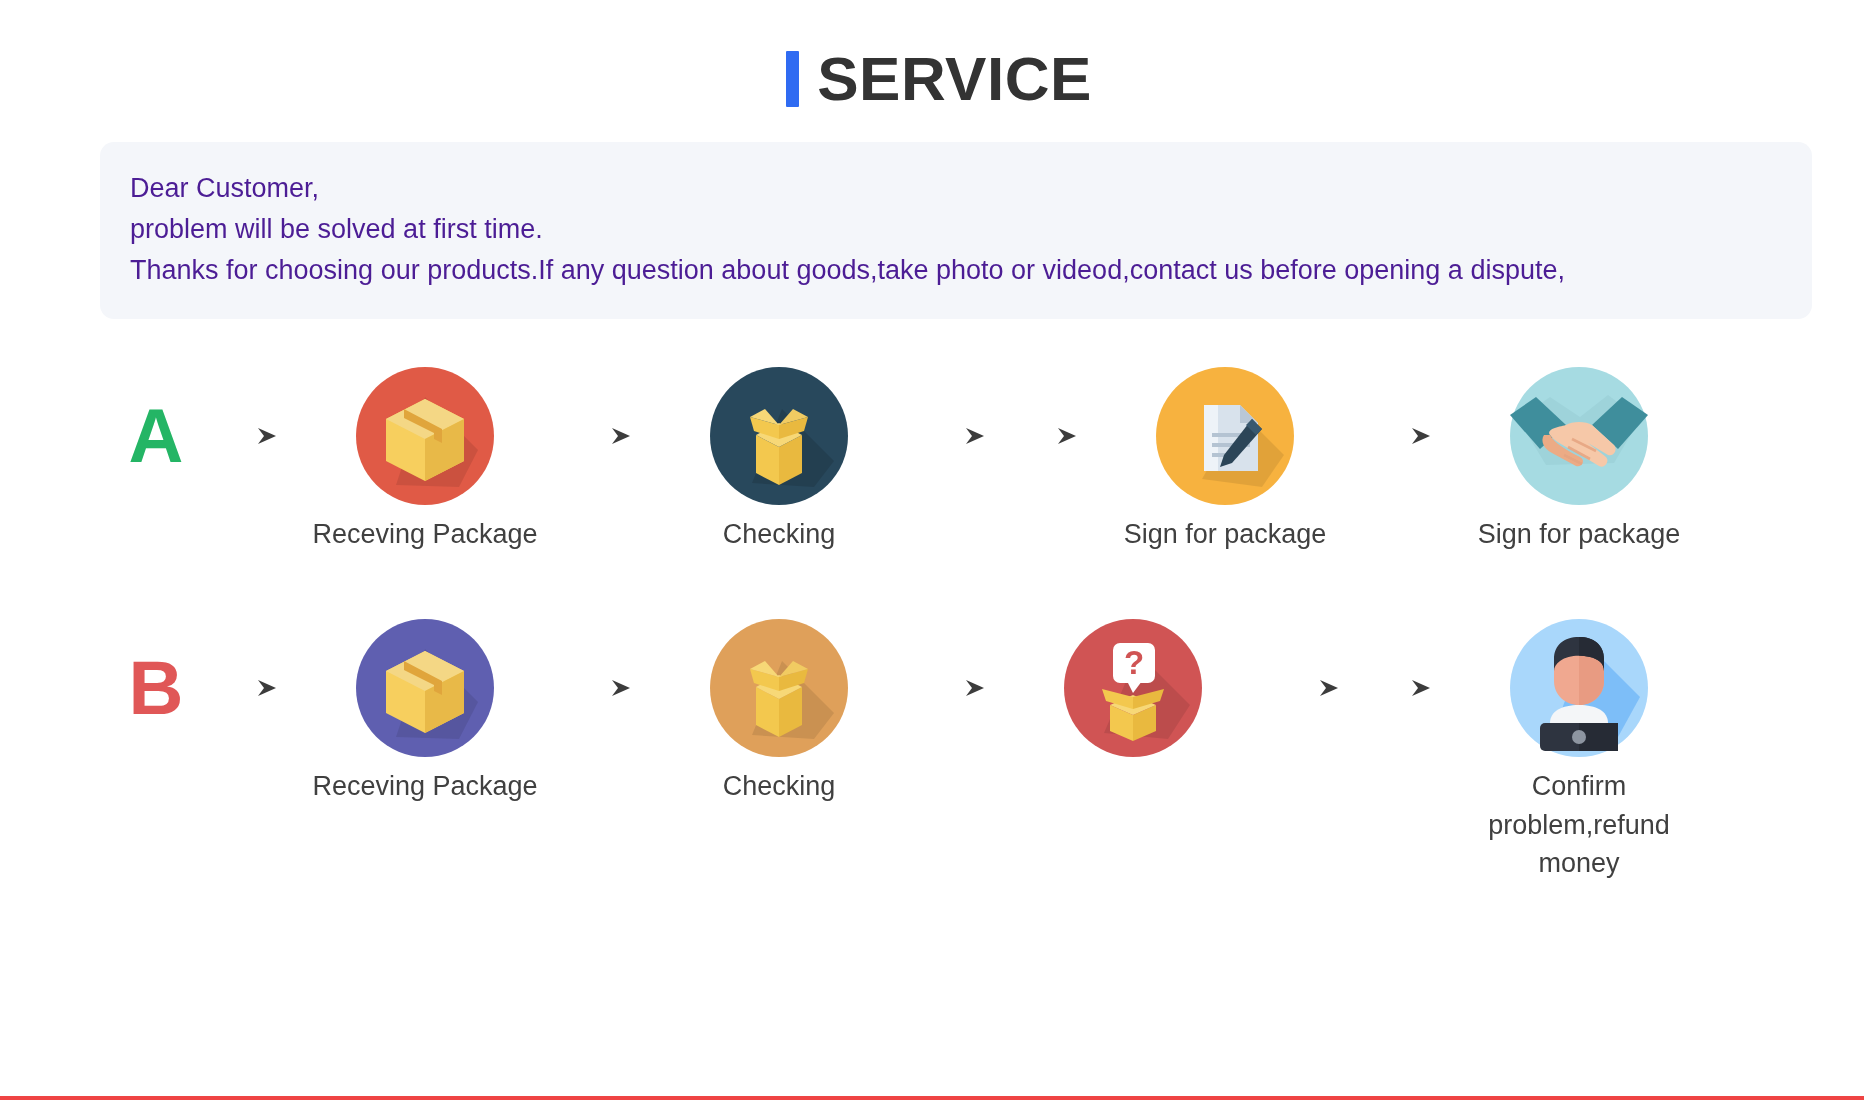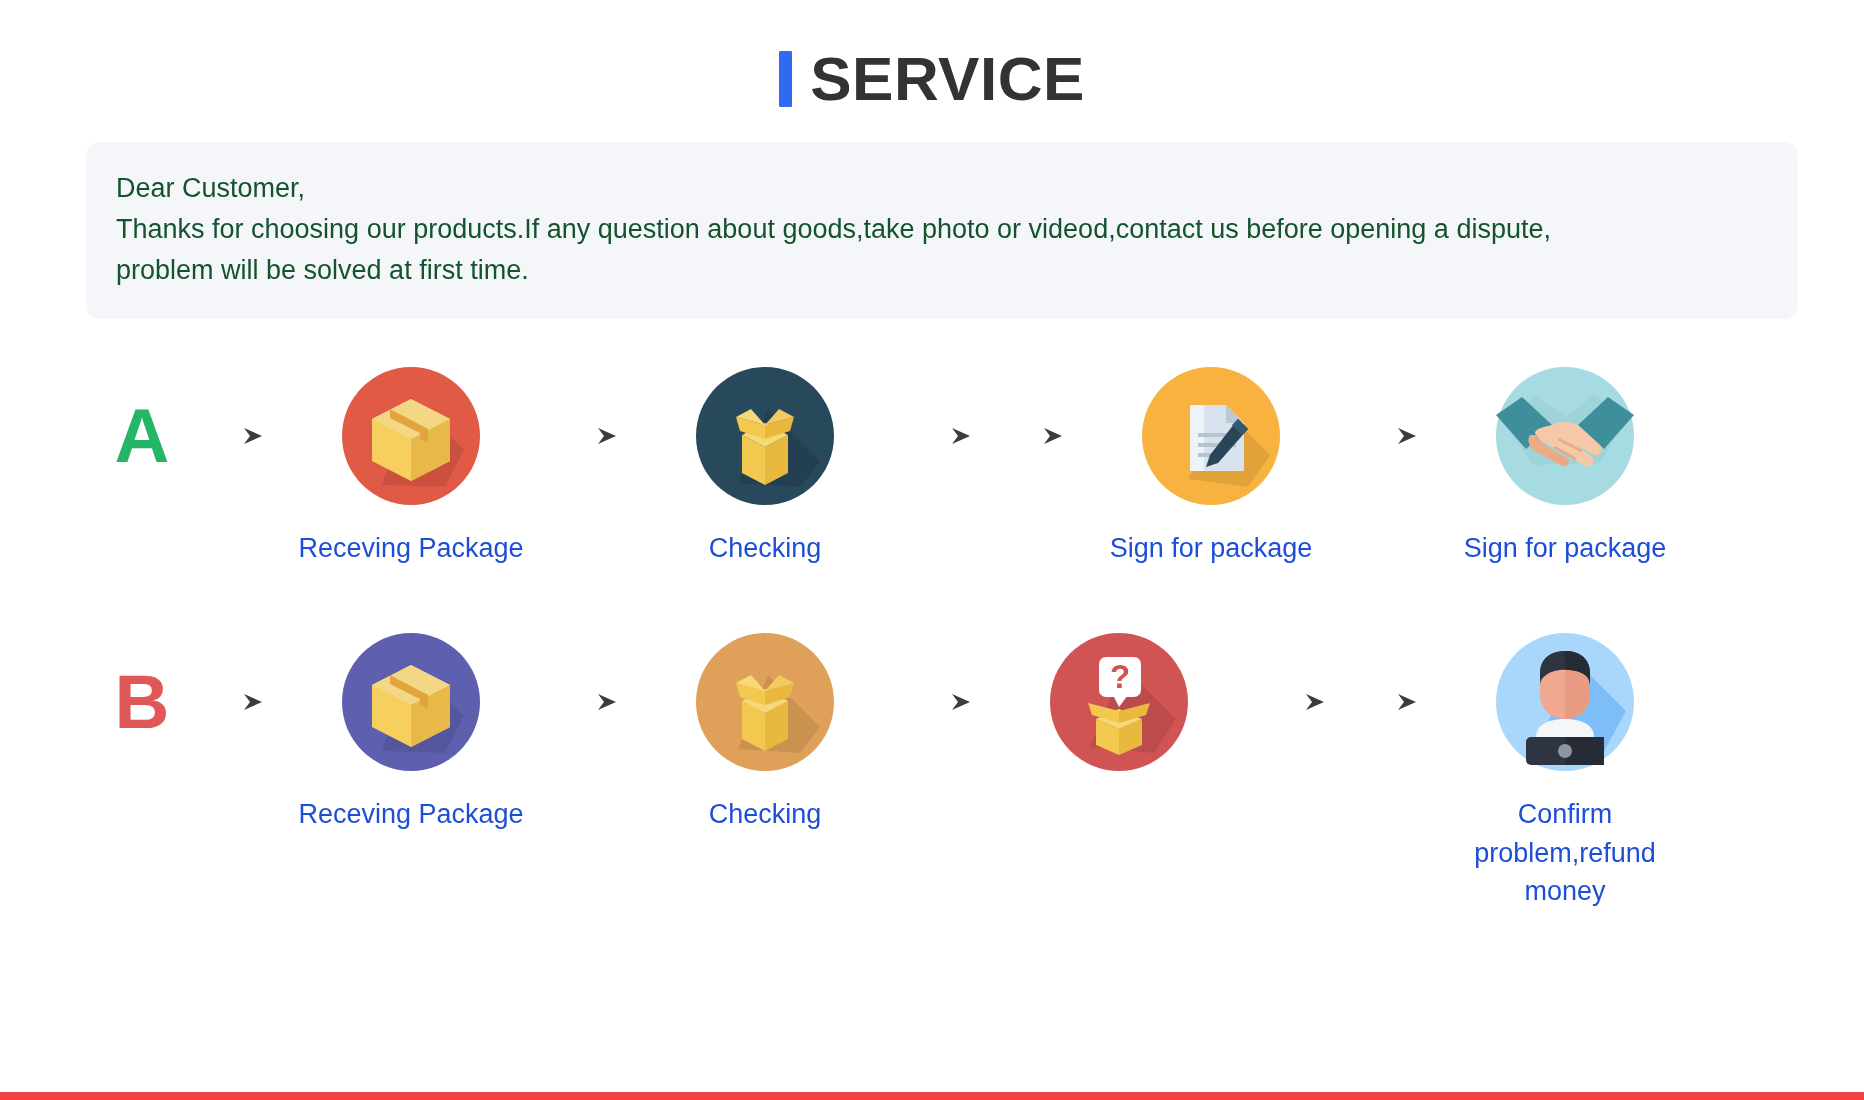--- a/index.html
+++ b/index.html
@@ -10,21 +10,22 @@
     background: #ffffff;
     font-family: "Liberation Sans", sans-serif;
   }
 
   .page {
     position: relative;
     width: 1864px;
     height: 1100px;
     background: #ffffff;
     overflow: hidden;
-    border-bottom: 8px solid #ef4444;
+    border-bottom: 4px solid #ef4444;
+    padding-left: 14px;
   }
 
   
   .title-row {
     display: flex;
     align-items: center;
     justify-content: center;
     gap: 18px;
     padding-top: 46px;
     height: 112px;
@@ -48,21 +49,21 @@
   .notice {
     margin: 30px 72px 0 86px;
     background: #f4f6fa;
     border-radius: 14px;
     padding: 26px 30px 28px 30px;
     width: 1712px;
   }
   .notice p {
     font-size: 27px;
     line-height: 1.52;
-    color: #14532d;
+    color: #4c1d95;
     font-weight: 400;
   }
 
   
   .flow {
     display: flex;
     align-items: flex-start;
     padding-left: 96px;
     padding-right: 40px;
   }
@@ -100,42 +101,42 @@
     flex: none;
   }
   .icon-wrap {
     width: 138px;
     height: 138px;
     position: relative;
   }
   .icon-wrap svg { display: block; width: 138px; height: 138px; }
 
   .step-label {
-    margin-top: 24px;
+    margin-top: 10px;
     font-size: 27px;
-    color: #1d4ed8;
+    color: #404040;
     text-align: center;
     line-height: 1.42;
     max-width: 290px;
   }
 </style>
 </head>
 <body>
 
 <div class="page">
 
   <div class="title-row">
     <div class="title-bar"></div>
     <div class="title-text">SERVICE</div>
   </div>
 
   <div class="notice">
     <p>Dear Customer,</p>
+    <p>problem will be solved at first time.</p>
     <p>Thanks for choosing our products.If any question about goods,take photo or videod,contact us before opening a dispute,</p>
-    <p>problem will be solved at first time.</p>
   </div>
 
   <div class="flow flow-a">
     <div class="badge-cell">
       <span class="badge" style="color:#24b565">A</span>
     </div>
 
     <div class="arrow-cell">
       <svg viewBox="0 0 60 24" width="60" height="24" aria-hidden="true">
         <defs>

